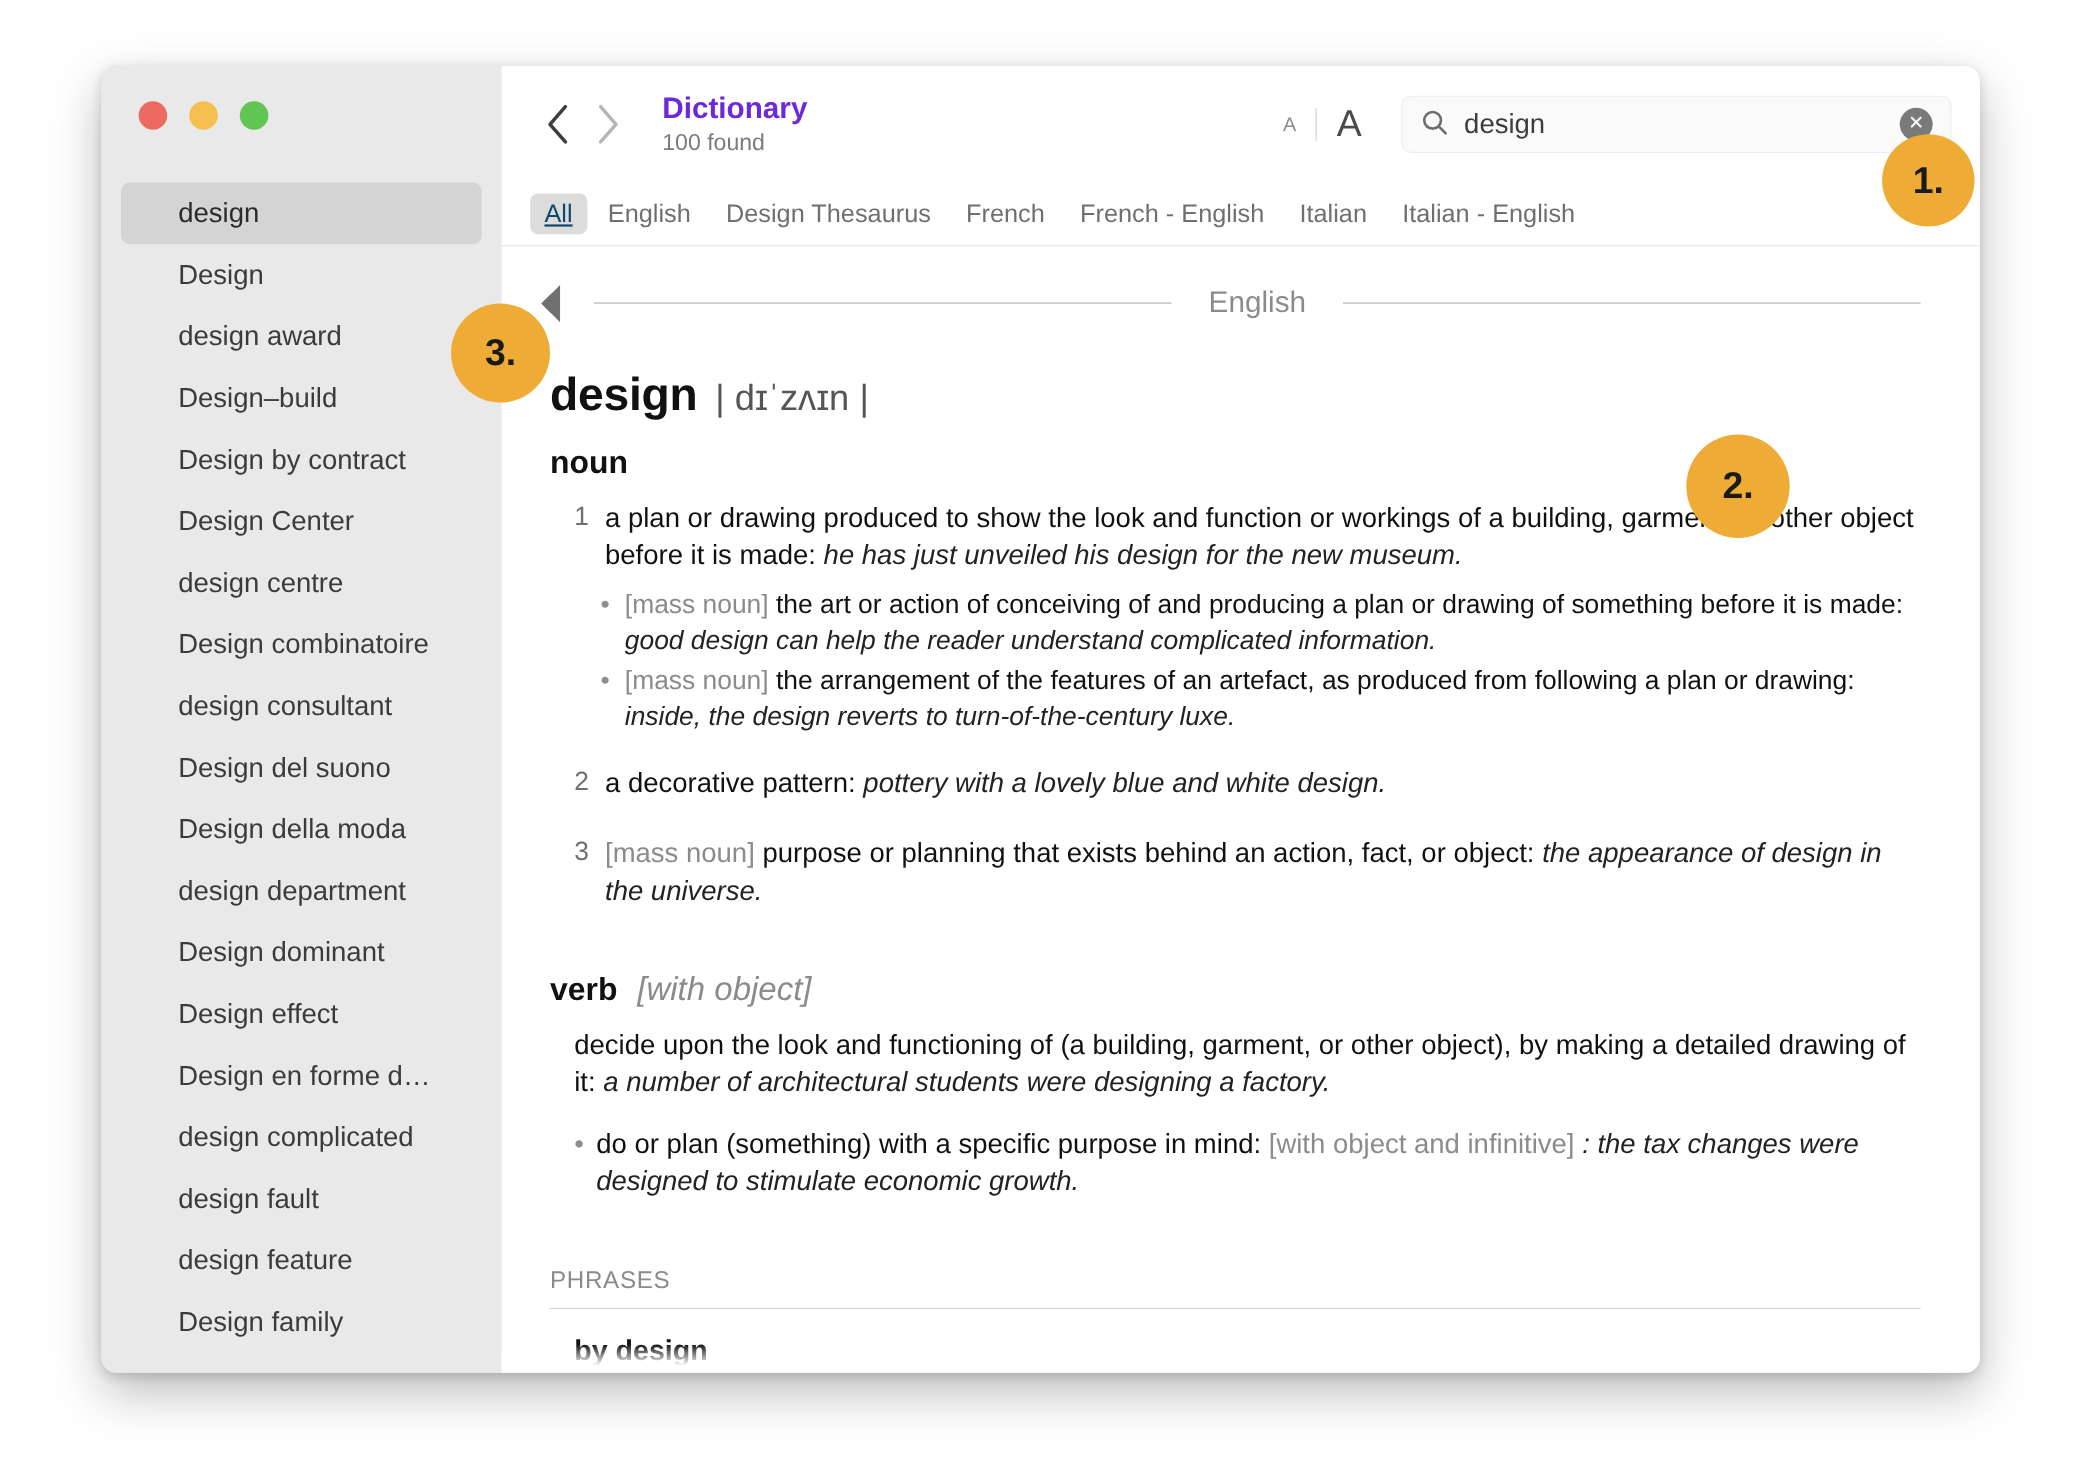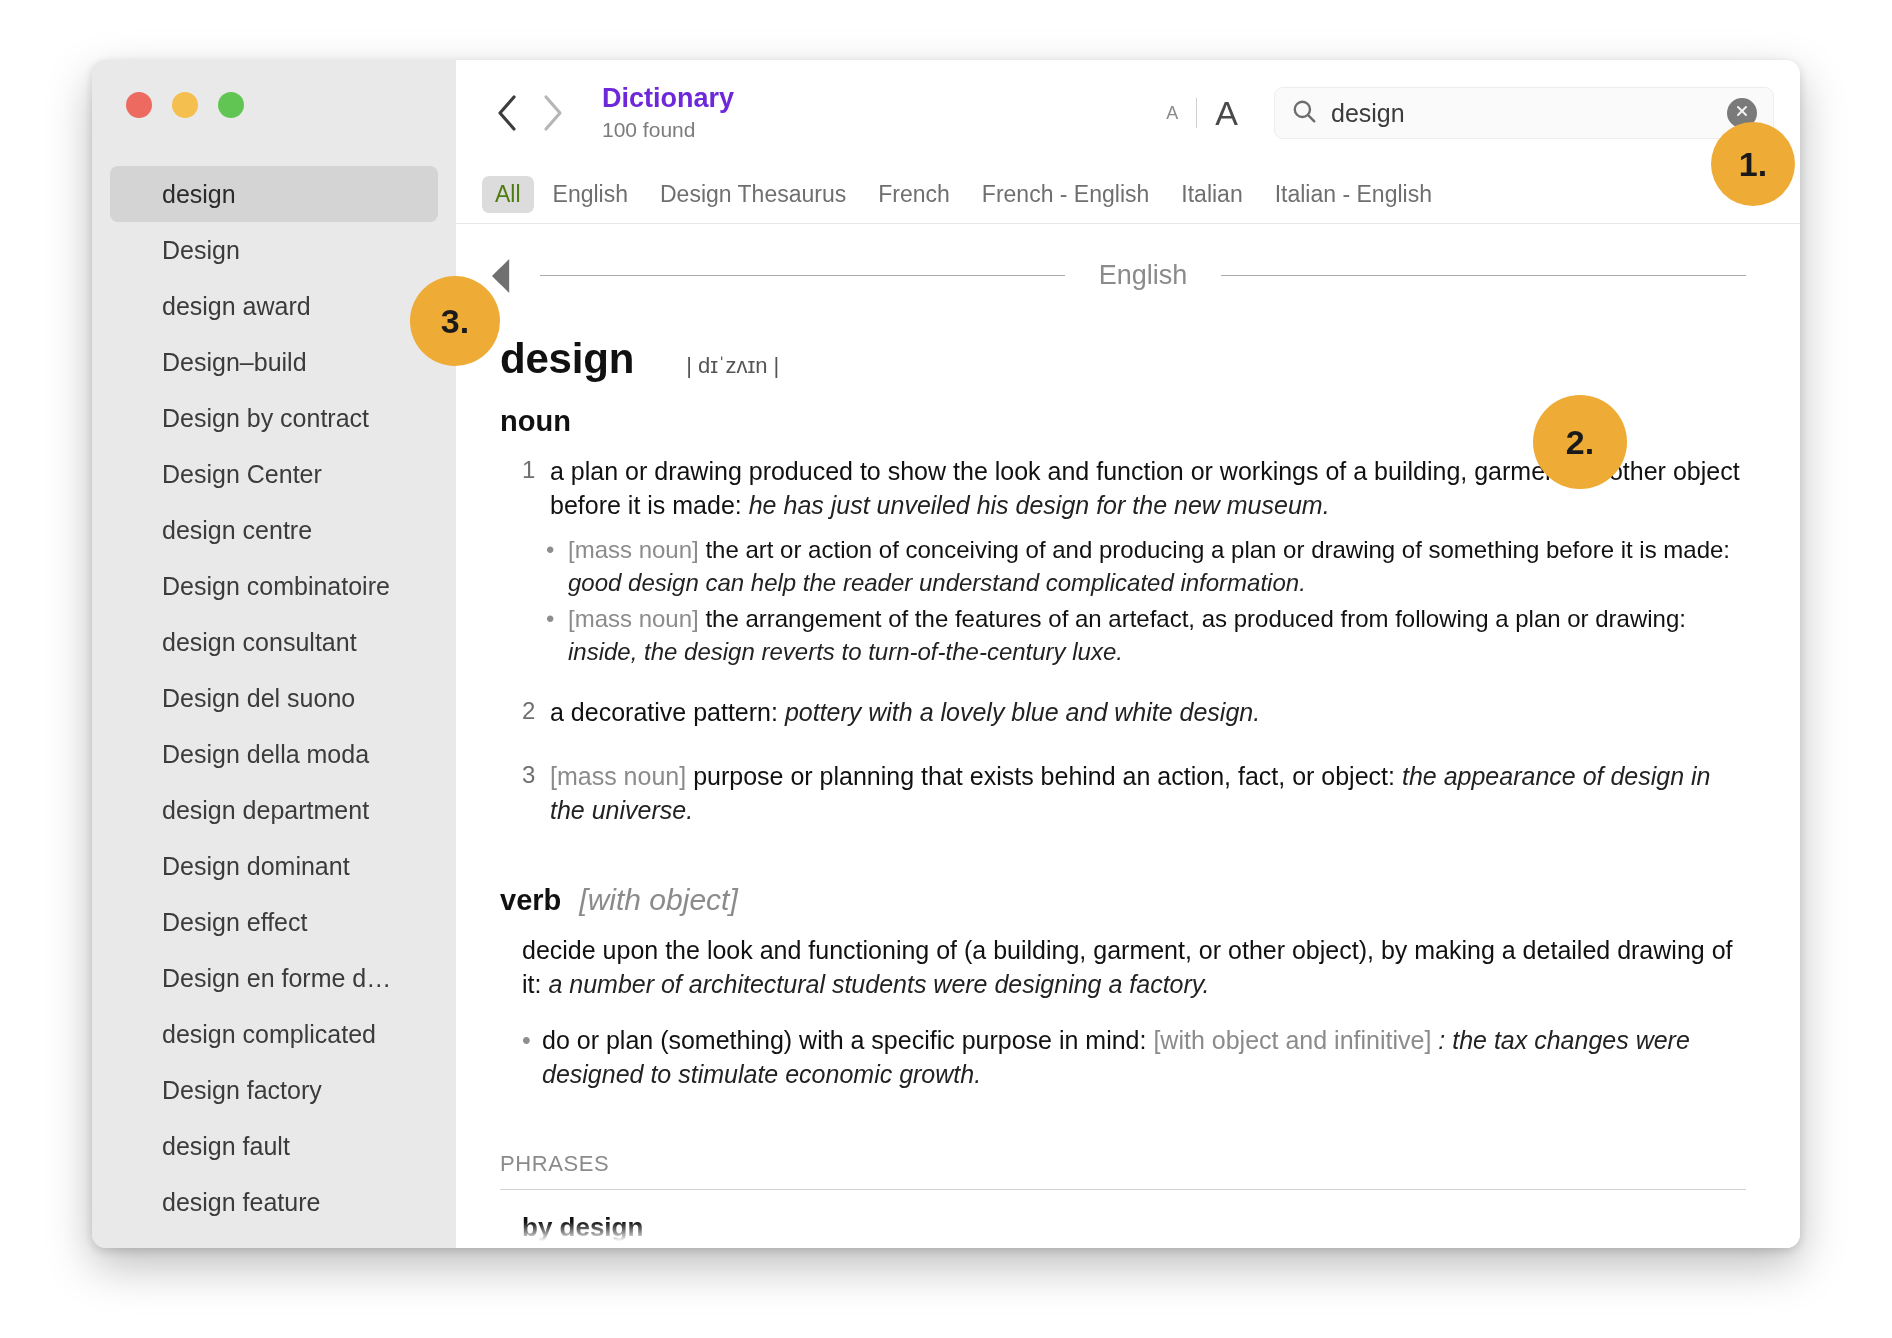--- a/index.html
+++ b/index.html
@@ -148,21 +148,22 @@
   }
   .tab {
     font-size: 23px;
     color: #6f6f6f;
     padding: 5px 13px;
     border-radius: 7px;
     white-space: nowrap;
   }
   .tab.active {
     background: #dcdcdc;
-    color: #4d7c0f;
+    color: #0c4a6e;
+    text-decoration: underline;
   }
   .tab-overflow {
     margin-left: auto;
     color: #4a4a4a;
     padding: 0 8px;
     display:flex; align-items:center;
   }
 
   
   .article {
@@ -192,21 +193,21 @@
   }
 
   .headword-line {
     display: flex; align-items: baseline; gap: 16px;
     margin-bottom: 22px;
   }
   .headword {
     font-size: 42px; font-weight: bold; color: #111;
     letter-spacing: -0.2px;
   }
-  .ipa { font-size: 22px; color: #555; margin-left: 36px; }
+  .ipa { font-size: 33px; color: #555; }
 
   .pos {
     font-size: 29px; font-weight: bold; color: #111;
     margin-bottom: 16px;
   }
   .pos .gram {
     font-size: 30px; font-weight: normal; font-style: italic; color: #8b8b8b;
     margin-left: 10px;
   }
 
@@ -345,23 +346,20 @@
             <span>Design dominant</span>
           </div>
         <div class="result-item">
             <span>Design effect</span>
           </div>
         <div class="result-item">
             <span>Design en forme d…</span>
           </div>
         <div class="result-item">
             <span>design complicated</span>
-          </div>
-        <div class="result-item">
-            <span>Design factory</span>
           </div>
         <div class="result-item">
             <span>design fault</span>
           </div>
         <div class="result-item">
             <span>design feature</span>
           </div>
         <div class="result-item">
             <span>Design family</span>
           </div>

